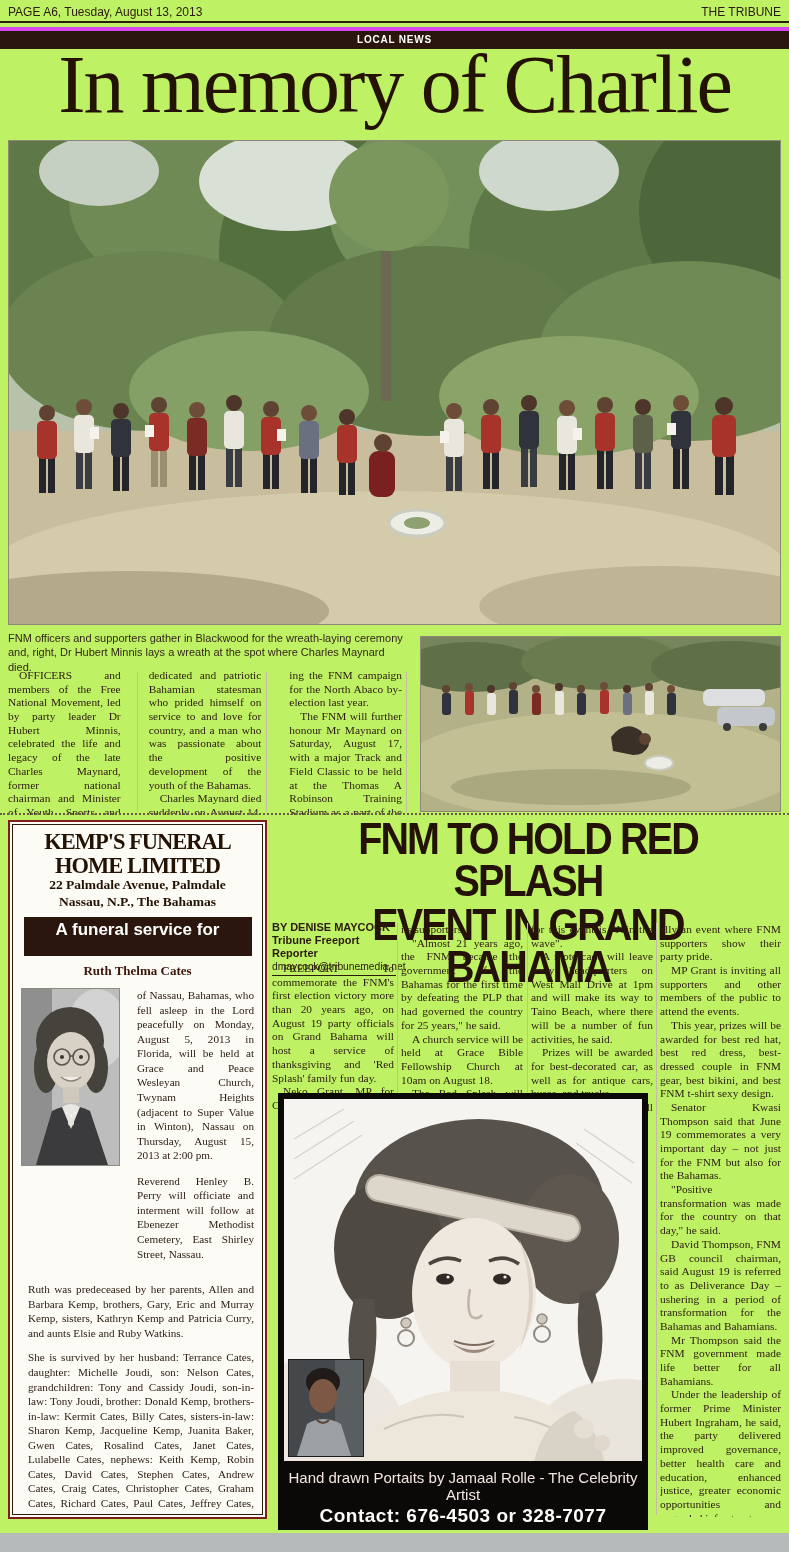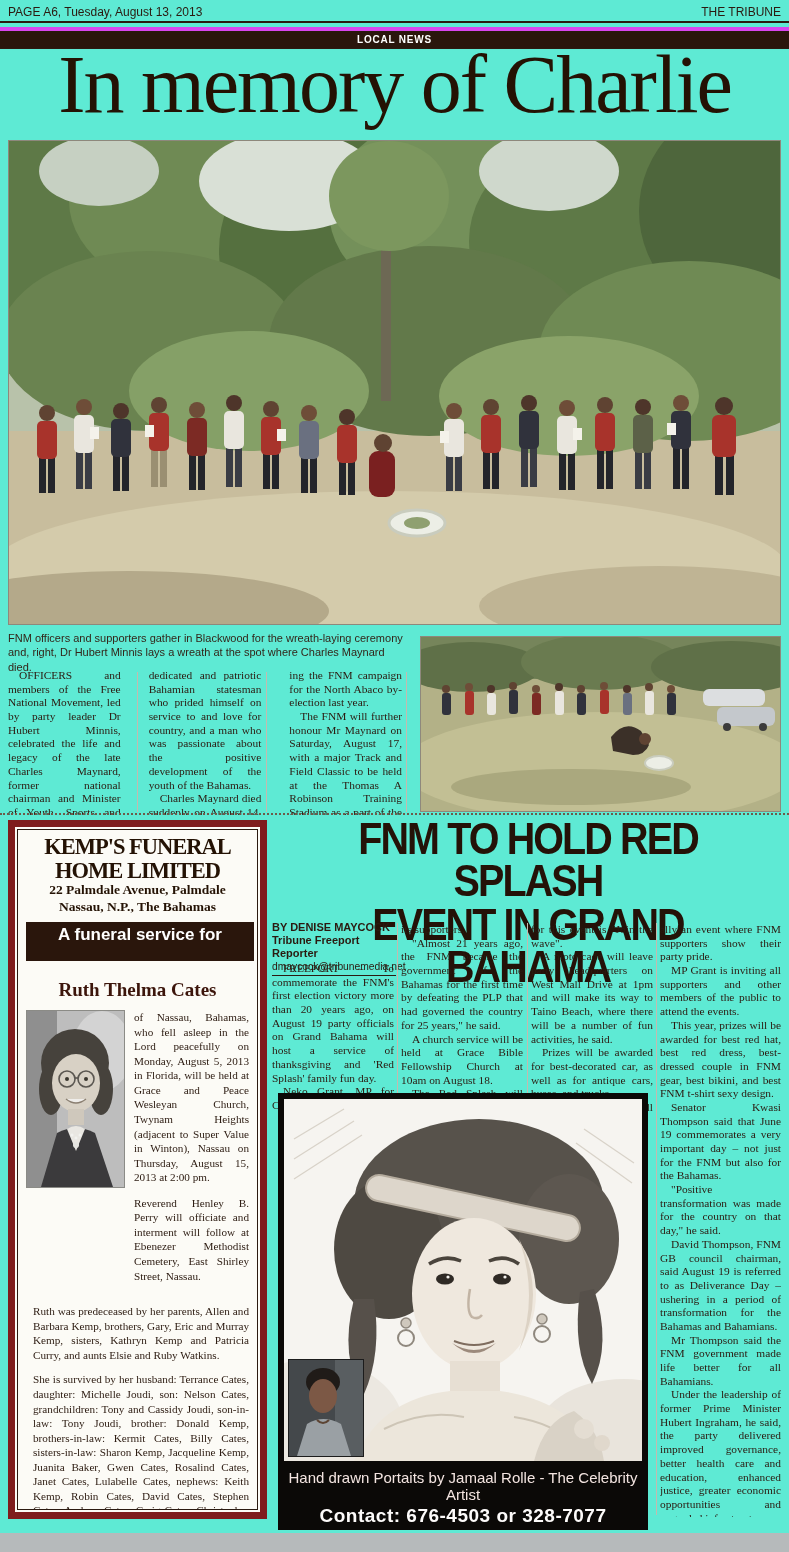--- a/index.html
+++ b/index.html
@@ -1,17 +1,17 @@
 <!DOCTYPE html>
 <html><head>
 <meta charset="utf-8">
 <style>
   *{box-sizing:border-box;margin:0;padding:0;}
   html,body{background:#777;}
-  .page{position:relative;width:789px;height:1552px;margin:0 auto;background:#5eead4;
+  .page{position:relative;width:789px;height:1552px;margin:0 auto;background:#bef264;
         font-family:"Liberation Serif",serif;color:#2b1a10;overflow:hidden;}
   
   .hdr-left{position:absolute;left:8px;top:5px;font:12px "Liberation Sans",sans-serif;}
   .hdr-right{position:absolute;right:8px;top:5px;font:12px "Liberation Sans",sans-serif;}
   .hdr-rule{position:absolute;left:0;top:21px;width:789px;border-top:2px solid #2b1a10;}
   .banner{position:absolute;left:0;top:27px;width:789px;height:22px;background:#2a160c;
           border-top:4px solid #d946ef;border-bottom:1px solid #2b1a10;
           display:flex;align-items:center;justify-content:center;
           color:#fff;font:bold 10px "Liberation Sans",sans-serif;letter-spacing:.8px;}
   .headline{position:absolute;left:0;top:46px;width:789px;text-align:center;white-space:nowrap;
@@ -25,28 +25,28 @@
   .caption{position:absolute;left:8px;top:631px;width:402px;
            font:11px/1.3 "Liberation Sans",sans-serif;color:#33261a;}
   .caption b{font-weight:400;margin-top:20px;}
   .cols-top{position:absolute;left:8px;top:669px;width:394px;height:146px;display:flex;gap:28px;overflow:hidden;}
   .cols-top .col{flex:1;font-size:11.4px;line-height:1.2;text-align:justify;}
   p.np{margin:0;text-indent:11px;text-align:justify;}
   p.np.noind{text-indent:0;}
   .vr{position:absolute;width:1px;background:#c4bbae;}
   .dotrule{position:absolute;left:0;top:813px;width:789px;border-top:2px dotted #6d5b4a;}
   
-  .kemp{position:absolute;left:8px;top:820px;width:259px;height:699px;border:7px solid #7f1d1d;padding:2px;background:#fcfbf6;}
+  .kemp{position:absolute;left:8px;top:820px;width:259px;height:699px;border:2px solid #7f1d1d;padding:2px;background:#fcfbf6;}
   .kemp-inner{border:1px solid #2b1a10;height:100%;padding:5px 8px 4px 8px;overflow:hidden;}
   .kemp-title{text-align:center;font-weight:700;font-size:22.5px;letter-spacing:-1px;line-height:1.05;color:#241204;}
   .kemp-addr{text-align:center;font-weight:700;font-size:13.5px;line-height:1.25;color:#241204;}
   .kemp-bar{margin:6px auto 0 auto;width:228px;background:#2a160c;color:#fff;
             font:bold 17px "Liberation Sans",sans-serif;text-align:center;padding:3px 0 16px 0;}
-  .kemp-name{margin-top:18px;text-align:center;font-weight:700;font-size:19px;color:#3c150b;}
-  .notice-top{display:flex;gap:9px;margin-top:9px;}
+  .kemp-name{margin-top:7px;text-align:center;font-weight:700;font-size:13px;color:#3c150b;}
+  .notice-top{display:flex;gap:17px;margin-top:9px;}
   .fun-photo{width:99px;height:178px;flex:none;border:1px solid #8b8b86;}
   .notice-side{flex:1;font-size:11.2px;line-height:1.3;text-align:justify;}
   .notice-side p{margin-bottom:11px;}
   .kemp-p{font-size:11.2px;line-height:1.3;text-align:justify;margin-top:10px;margin-left:7px;}
   
   .rs-headline{position:absolute;left:272px;top:818px;width:512px;text-align:center;
                font-family:"Liberation Sans",sans-serif;font-weight:700;font-size:42px;
                line-height:.96;letter-spacing:-2px;color:#241208;transform:scale(.94,1.06);transform-origin:center top;}
   .byline{position:absolute;left:272px;top:921px;width:124px;font-family:"Liberation Sans",sans-serif;}
   .by1,.by2{font-weight:700;font-size:11px;line-height:1.18;}

